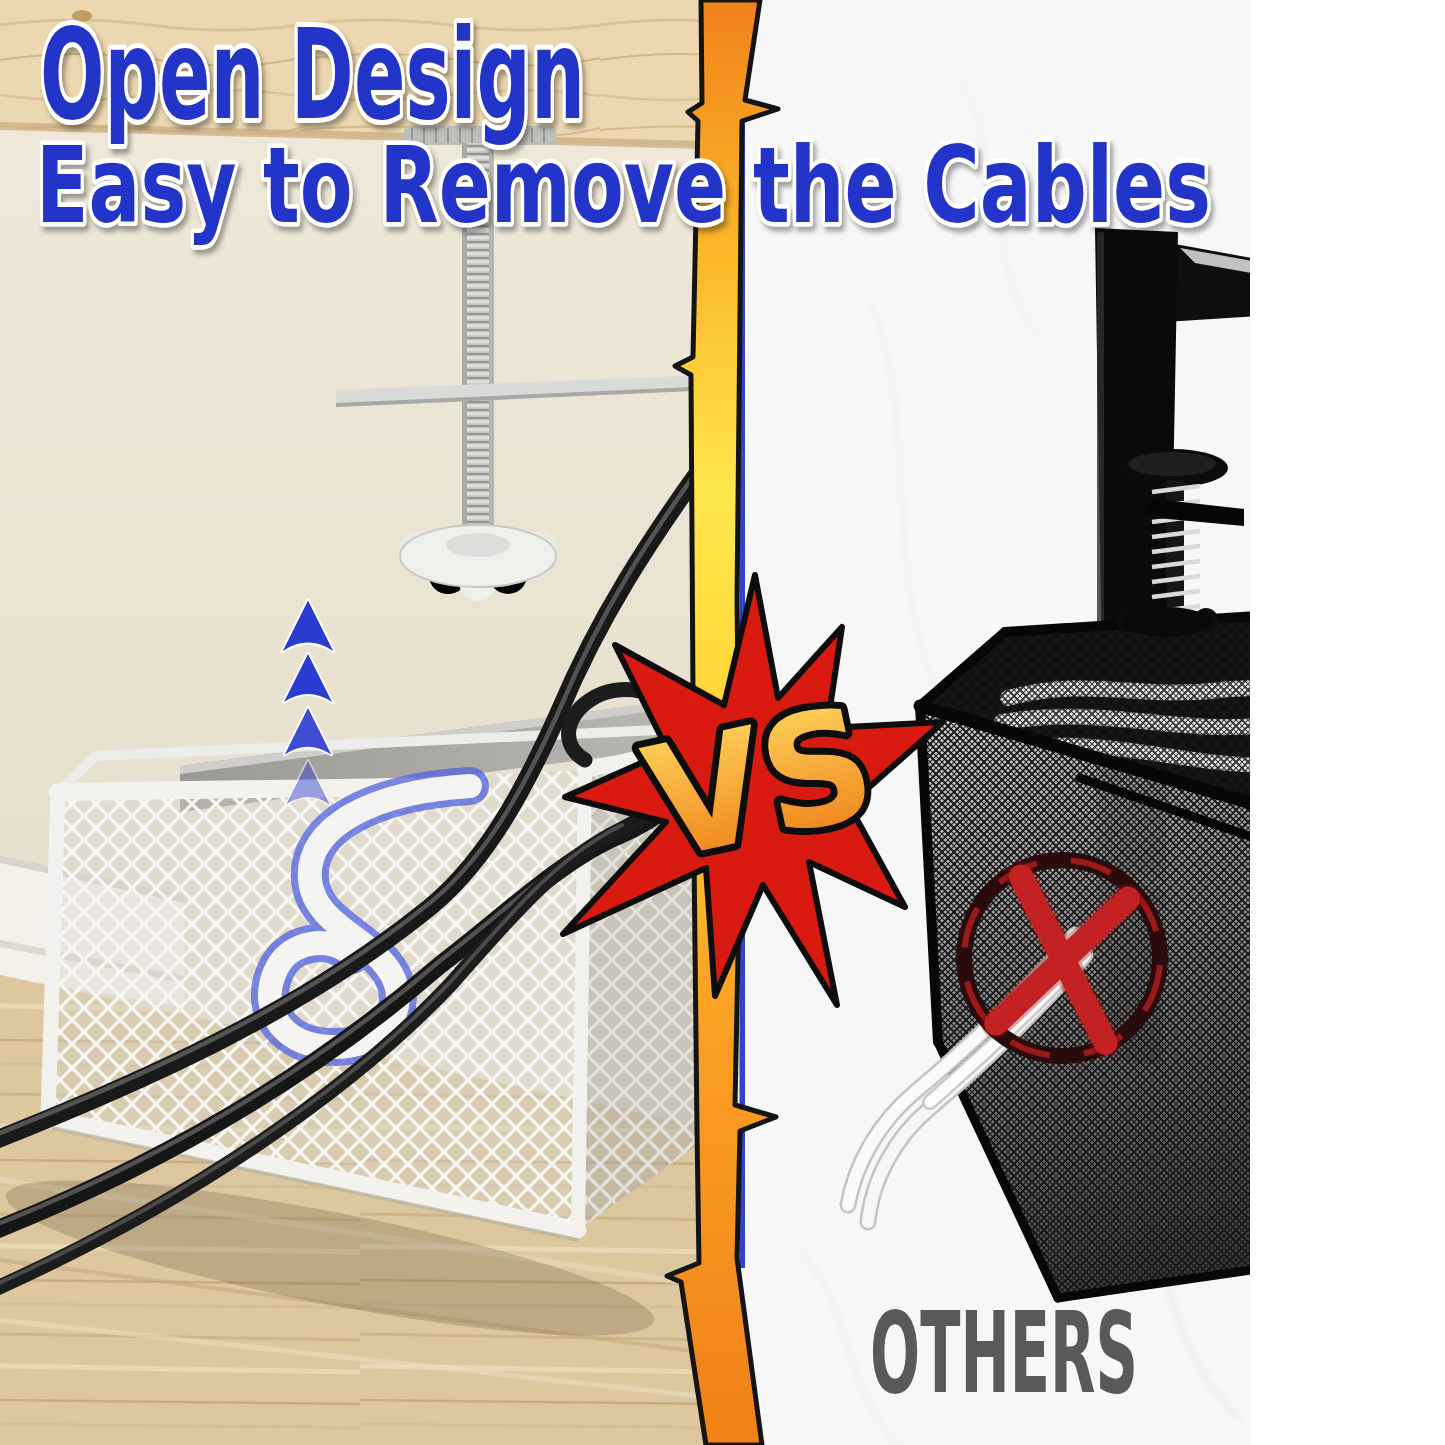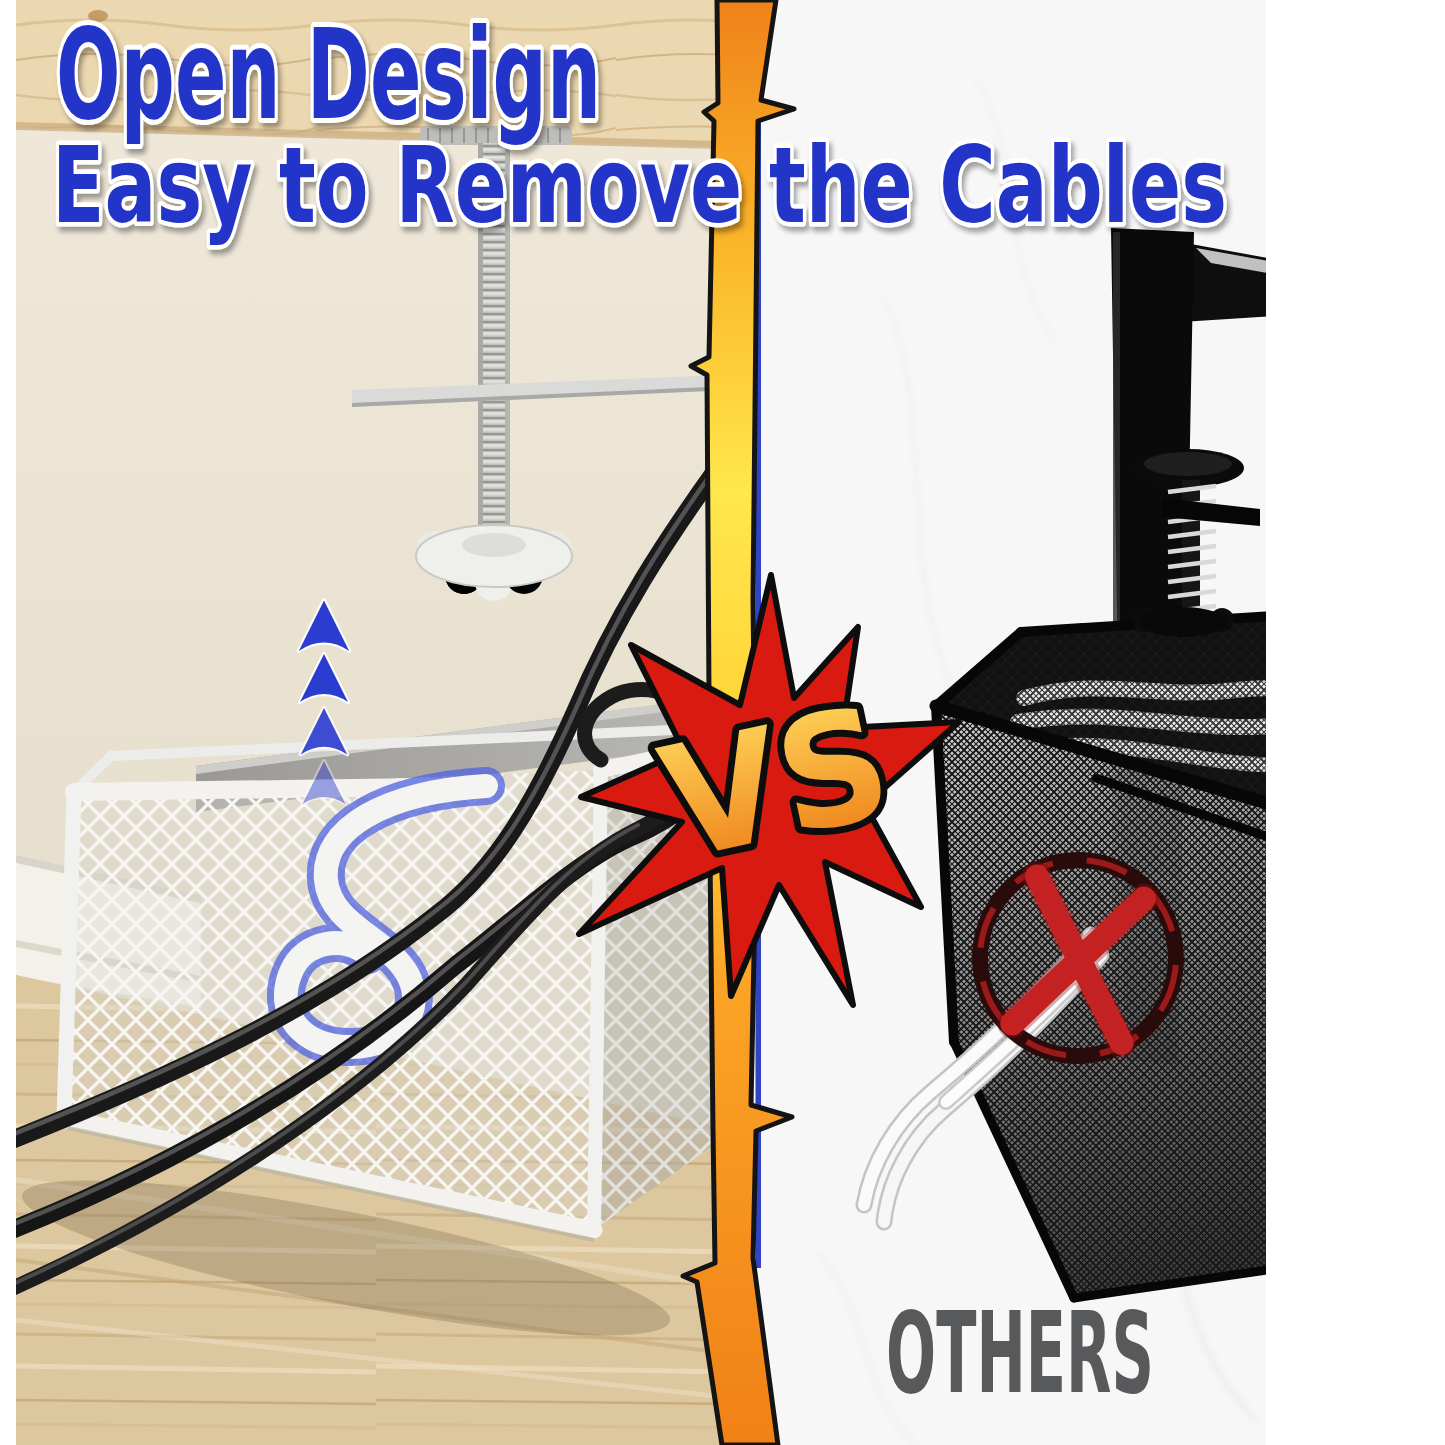--- a/index.html
+++ b/index.html
@@ -1,17 +1,17 @@
 <!DOCTYPE html>
 <html><head>
 <meta charset="utf-8">
 <style>
   html,body{margin:0;padding:0;background:#ffffff;}
   .stage{position:relative;width:1250px;height:1445px;overflow:hidden;background:#fff;
-         font-family:"DejaVu Sans","Liberation Sans",sans-serif;padding-left:16px;}
+         font-family:"DejaVu Sans","Liberation Sans",sans-serif;}
   svg{display:block;}
   text{font-family:"DejaVu Sans","Liberation Sans",sans-serif;}
 </style>
 </head>
 <body>
 
 <div class="stage">
 <svg width="1445" height="1445" viewBox="0 0 1445 1445">
   <defs>
 

